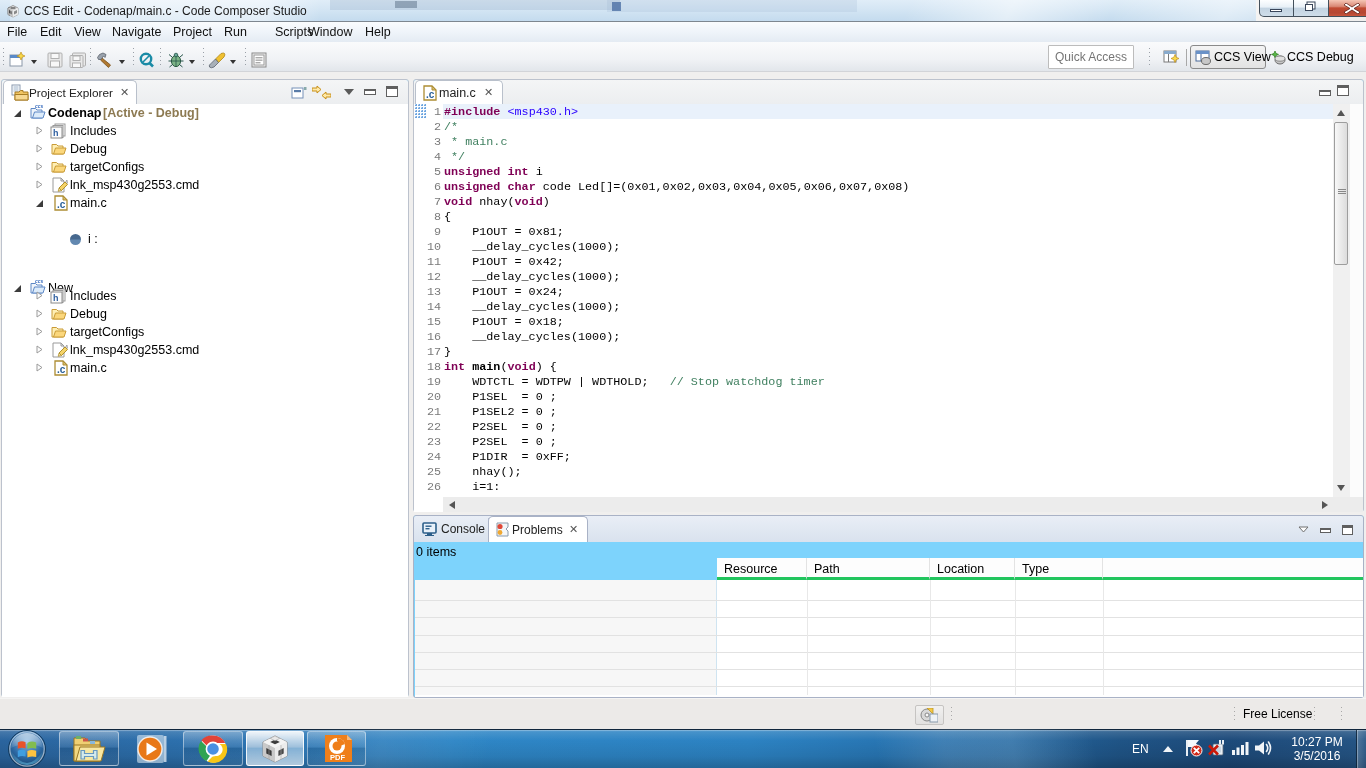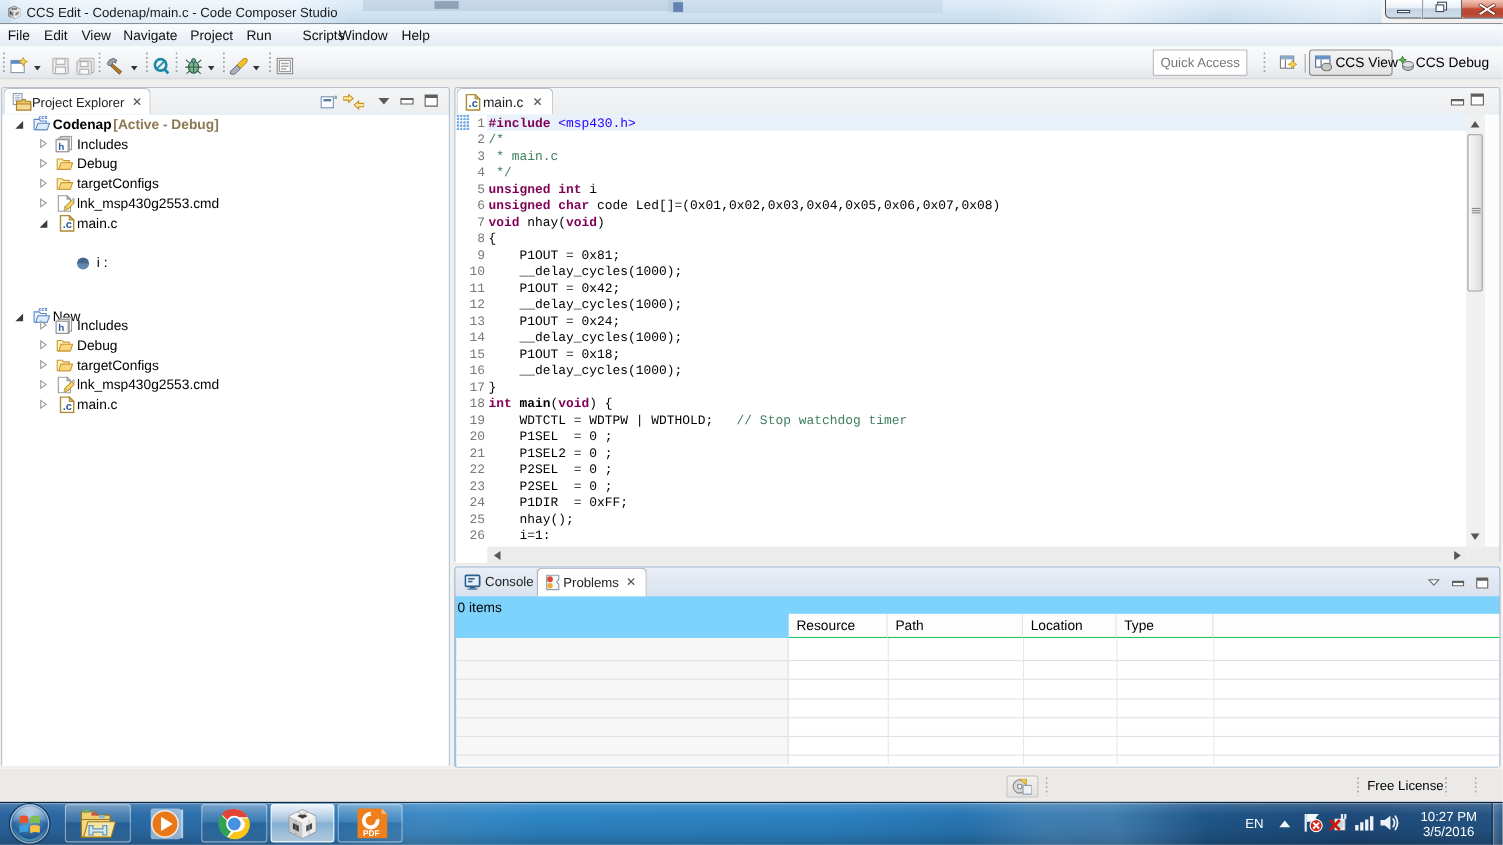--- a/index.html
+++ b/index.html
@@ -64,21 +64,21 @@
 .cm { color:#3f7f5f; }
 .st { color:#2a00ff; }
 .lnum { font-family:"Liberation Mono", monospace; font-size:11.75px; line-height:15px; color:#7a7a7a; text-align:right; white-space:pre; }
 
 
 .sb-track { position:absolute; background:#f0f0f0; }
 .sb-thumb { position:absolute; background:linear-gradient(90deg,#f8f8f8,#dcdcdc); border:1px solid #9d9d9d; border-radius:2px; }
 .sb-arrow { position:absolute; width:0; height:0; }
 
 
-.th { position:absolute; top:0; height:22px; font-size:12.5px; background:#fdfdfd; border-right:1px solid #e3e3e3; border-bottom:1px solid #22c55e; }
+.th { position:absolute; top:0; height:22px; font-size:12.5px; background:#fdfdfd; border-right:1px solid #e3e3e3; border-bottom:3px solid #22c55e; }
 .th span { position:absolute; left:7px; top:4px; }
 .rline { left:0; width:948px; height:1px; background:#e2e2e2; }
 .cline { top:0; width:1px; height:115px; background:#e8e8e8; }
 
 
 #statusbar { left:0; top:698px; width:1366px; height:31px; background:#eceae8; border-top:1px solid #f5f4f3; }
 .sgrip { top:7px; width:3px; height:17px;
   background-image:radial-gradient(circle at 1.5px 1.5px, #a8a8a8 0.8px, transparent 1px);
   background-size:3px 4px; }
 

